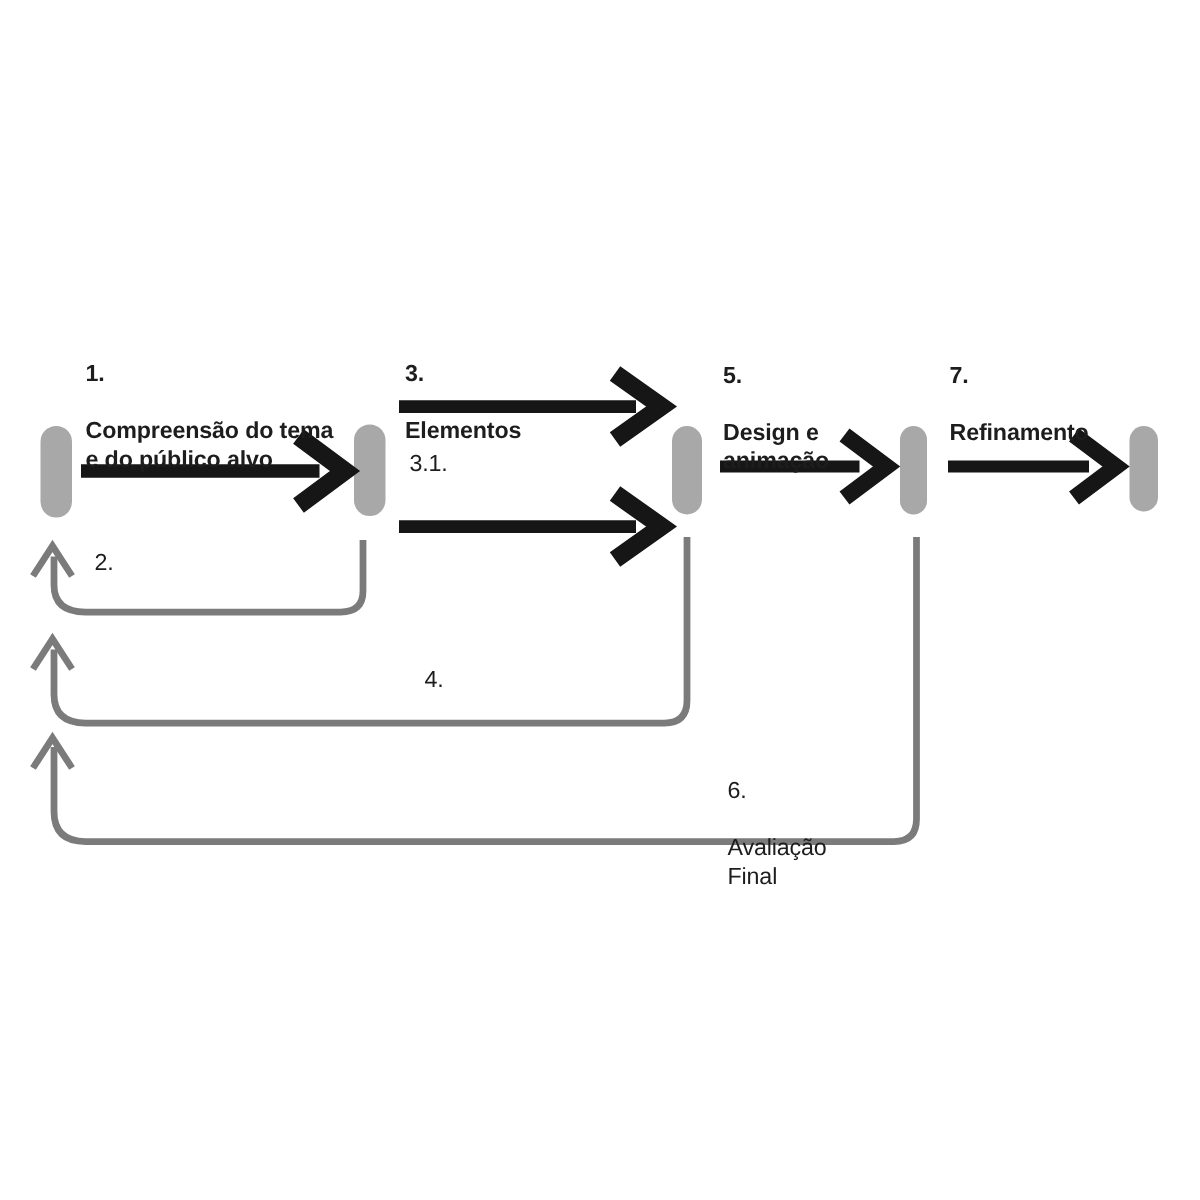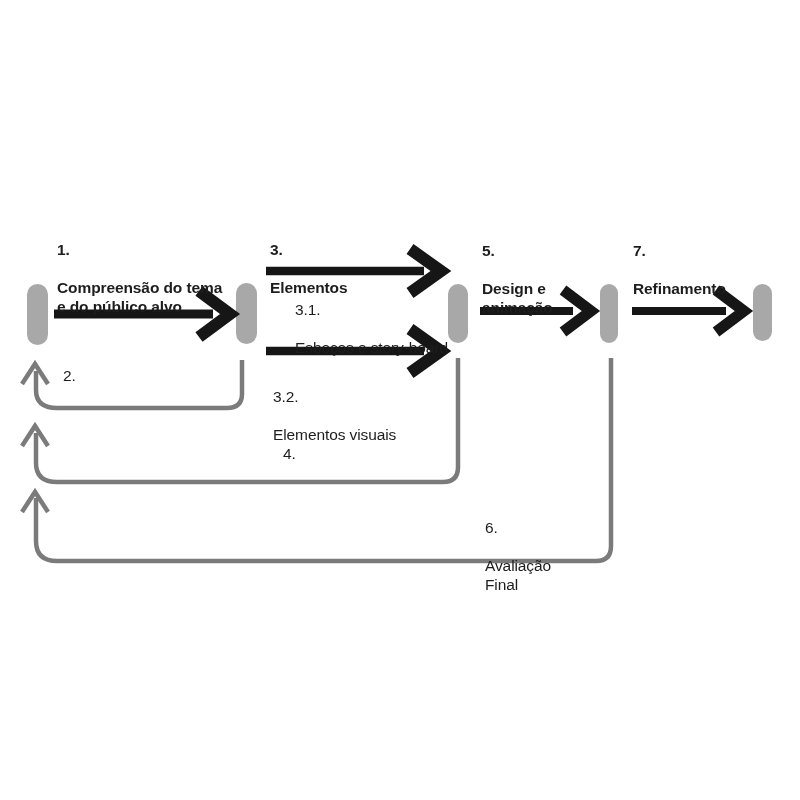--- a/index.html
+++ b/index.html
@@ -99,29 +99,24 @@
 
   <div class="label" style="left:63px; top:347px;">
     <span class="num">2.</span>
   </div>
 
   <div class="label bold" style="left:270px; top:221px;">
     <span class="num">3.</span>
     <span class="title">Elementos</span>
   </div>
 
-  <div class="label" style="left:273px; top:281px;margin-left:22px;">
+  <div class="label" style="left:273px; top:281px;">
     <span class="num">3.1.</span>
-    <span class="title">Esboços e story-board</span>
   </div>
 
-  <div class="label" style="left:273px; top:368px;">
-    <span class="num">3.2.</span>
-    <span class="title">Elementos visuais</span>
-  </div>
 
   <div class="label" style="left:283px; top:425px;">
     <span class="num">4.</span>
   </div>
 
   <div class="label bold" style="left:482px; top:222px;">
     <span class="num">5.</span>
     <span class="title">Design e
 animação</span>
   </div>

